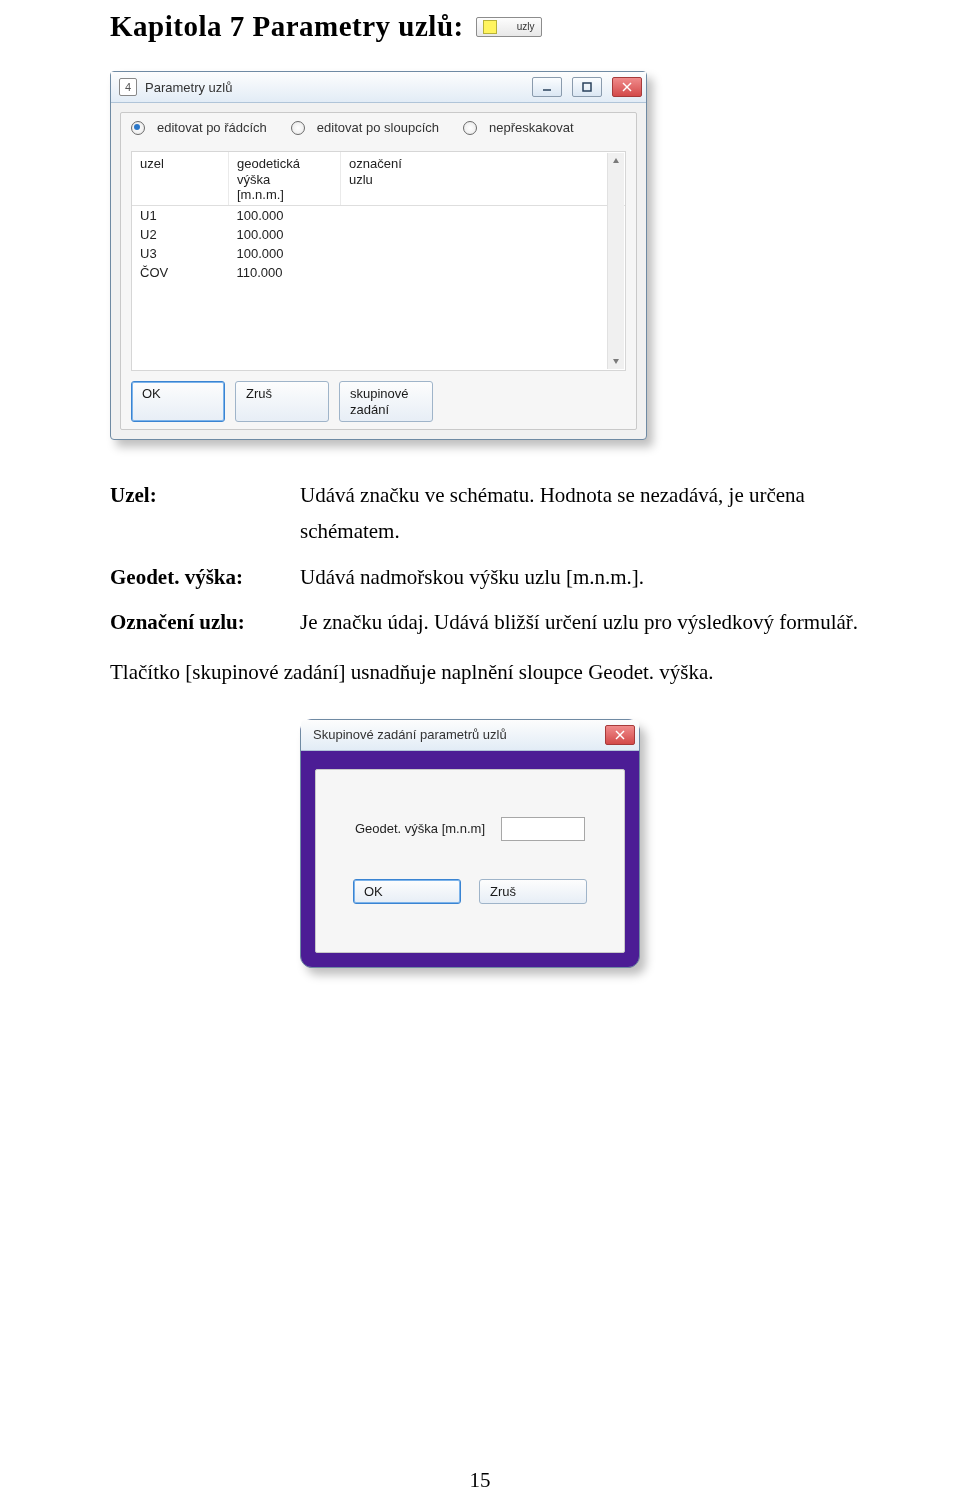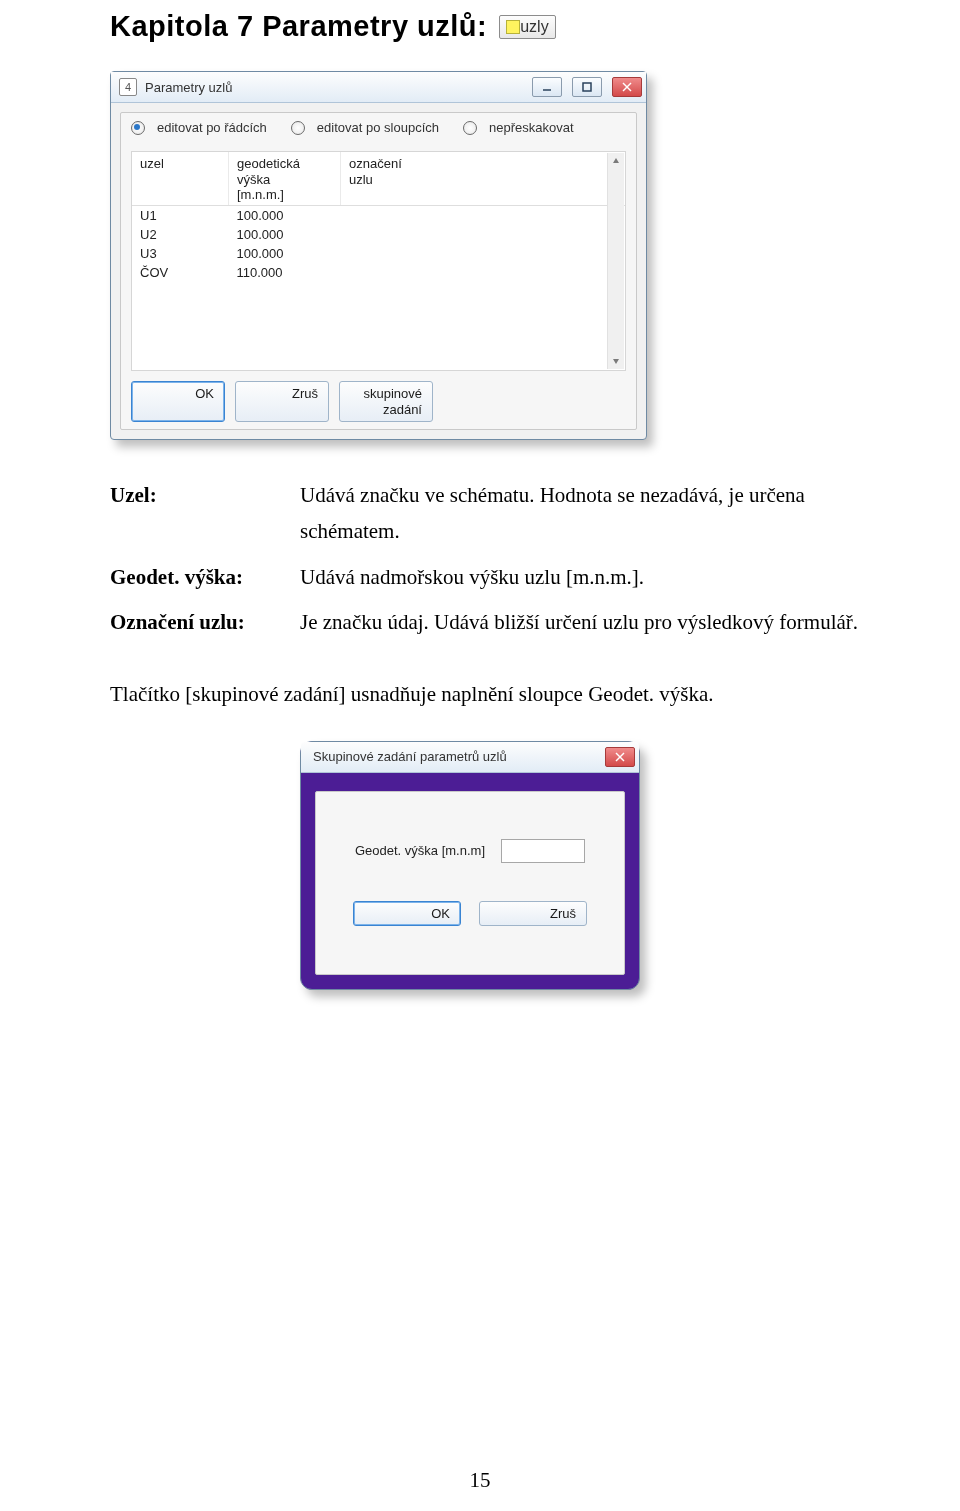--- a/index.html
+++ b/index.html
@@ -1,19 +1,19 @@
 <!DOCTYPE html>
 <html><head>
 <meta charset="utf-8">
 <style>
   html,body{margin:0;padding:0;background:#fff;color:#000;font-family:"Times New Roman",serif;font-size:21px}
   .page{width:960px;margin:0 auto;position:relative;min-height:1511px;box-sizing:border-box;padding:10px 90px 0 110px}
   .chapter-line{display:flex;align-items:center;gap:12px;margin-bottom:28px}
-  .chapter-title{font-family:Liberation Sans, sans-serif;font-size:29px;font-weight:bold;letter-spacing:.5px}
-  .mini-btn{display:inline-flex;align-items:center;gap:0;border:1px solid #8c8c8c;border-radius:2px;padding:2px 6px;background:linear-gradient(#fdfdfd,#e8e8e8);font-family:Tahoma,Arial,sans-serif;font-size:16px;color:#333}
+  .chapter-title{font-family:Liberation Serif, serif;font-size:29px;font-weight:bold;letter-spacing:.5px}
+  .mini-btn{display:inline-flex;align-items:center;gap:20px;border:1px solid #8c8c8c;border-radius:2px;padding:2px 6px;background:linear-gradient(#fdfdfd,#e8e8e8);font-family:Tahoma,Arial,sans-serif;font-size:10px;color:#333}
   .mini-btn .sq{width:12px;height:12px;background:#fff45f;border:1px solid #b7b23a}
   .win{width:535px;margin:0 0 38px 0;border:1px solid #6f8aa3;border-radius:4px;background:#f1f1f1;box-shadow:6px 7px 10px rgba(0,0,0,.25);font-family:"Segoe UI",Tahoma,Arial,sans-serif;font-size:13px;color:#222}
   .titlebar{display:flex;align-items:center;gap:8px;height:30px;padding:0 4px 0 8px;background:linear-gradient(#fdfdfd,#e2ecf6);border-bottom:1px solid #b0c4d8}
   .appicon{width:16px;height:16px;border:1px solid #888;border-radius:2px;display:flex;align-items:center;justify-content:center;font-size:11px;color:#555;background:#fff}
   .wtitle{flex:1;color:#333}
   .winbtn{width:28px;height:18px;display:flex;align-items:center;justify-content:center;border:1px solid #8a9bad;border-radius:2px;margin-left:2px;background:linear-gradient(#fbfdff,#dbe7f3);color:#2a425c}
   .winbtn svg{width:10px;height:10px;stroke:#2a425c;stroke-width:1.5;fill:none}
   .winbtn.close{background:linear-gradient(#f08b8b,#d34a4a);border-color:#a63a3a}
   .winbtn.close svg{stroke:#fff}
   .winbody{padding:9px}
@@ -21,23 +21,23 @@
   .radios{display:flex;gap:24px;align-items:center;color:#333;font-size:13px;margin-bottom:7px}
   .radio{display:flex;align-items:center;gap:12px}
   .radio .dot{width:12px;height:12px;border:1px solid #6a6a6a;border-radius:50%;background:radial-gradient(#fff,#e6e6e6);position:relative}
   .radio.selected .dot::after{content:"";position:absolute;left:2px;top:2px;width:6px;height:6px;border-radius:50%;background:#2b77c8}
   .tablewrap{margin-top:16px;background:#fff;border:1px solid #d6d6d6;height:218px;position:relative}
   table{border-collapse:collapse;width:100%;font-size:13px;color:#222}
   thead th{text-align:left;font-weight:normal;padding:4px 8px 2px 8px;vertical-align:top;border-bottom:1px solid #dedede;border-right:1px solid #eaeaea;background:#fff;line-height:1.2}
   thead th:last-child{border-right:none}
   tbody td{padding:2px 8px}
   .btnrow{display:flex;gap:10px;margin-top:10px}
-  .wbtn{min-width:72px;padding:4px 10px;border:1px solid #9fb4c9;border-radius:3px;background:linear-gradient(#fdfdfd,#e7eef6);font-size:13px;color:#1a1a1a;text-align:right;line-height:1.2}
+  .wbtn{min-width:72px;padding:4px 10px;border:1px solid #9fb4c9;border-radius:3px;background:linear-gradient(#fdfdfd,#e7eef6);font-size:13px;color:#1a1a1a;text-align:left;line-height:1.2}
   .wbtn.def{border-color:#3a84d2;box-shadow:0 0 0 1px #7cb3ea inset}
-  .dl{display:grid;grid-template-columns:190px 1fr;row-gap:10px;column-gap:0;margin:0 0 36px 0}
+  .dl{display:grid;grid-template-columns:190px 1fr;row-gap:10px;column-gap:0;margin:0 0 14px 0}
   .dl .term{font-weight:bold}
   .dl .term,.dl .desc{line-height:1.7}
   .para{line-height:1.7;margin:12px 0 28px 0}
   .dlg{width:338px;margin:0 0 16px 190px;border:1px solid #6f8aa3;border-radius:12px;background:#4c1d95;box-shadow:6px 7px 10px rgba(0,0,0,.25);font-family:"Segoe UI",Tahoma,Arial,sans-serif;font-size:13px;color:#222}
   .dlg .titlebar{border-top-left-radius:4px;border-top-right-radius:4px}
   .dlg .body{padding:18px 14px 14px 14px}
   .dlg .field{display:flex;align-items:center;gap:16px;justify-content:center;margin:40px 0 38px 0}
   .dlg .field input{width:78px;height:20px;border:1px solid #a7a7a7;background:#fff}
   .dlg .btns{display:flex;justify-content:center;gap:18px}
   .pagenum{position:absolute;bottom:18px;left:0;right:0;text-align:center;font-size:21px}

